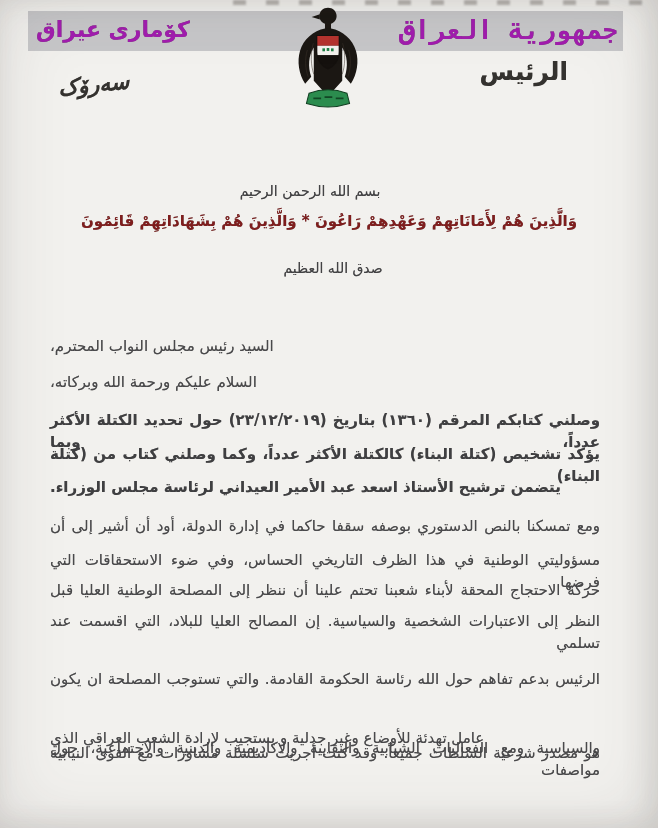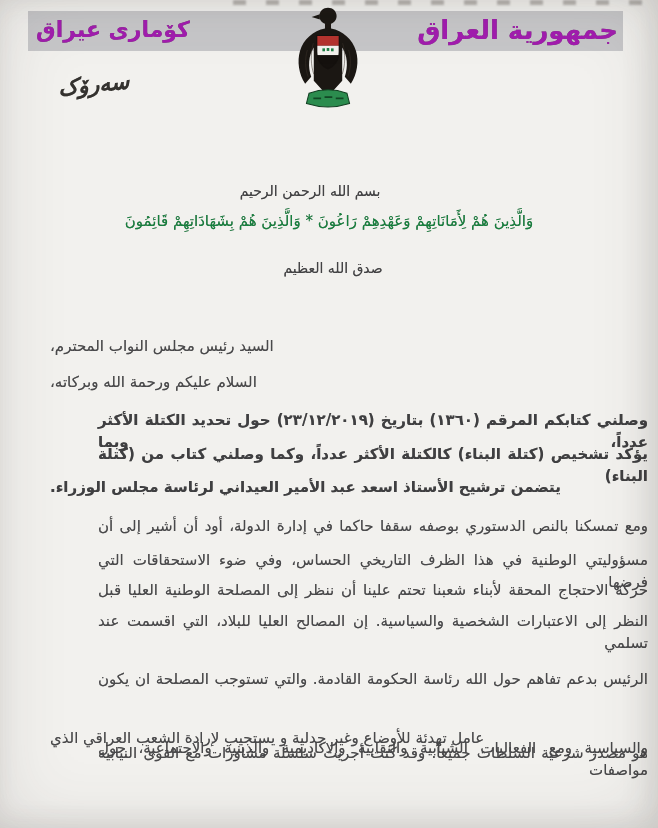--- a/index.html
+++ b/index.html
@@ -19,51 +19,52 @@
   .artifact{
     position:absolute;top:0;left:233px;width:424px;height:5px;
     background:repeating-linear-gradient(90deg, rgba(90,85,80,.38) 0 13px, transparent 13px 33px);
     filter:blur(1px);
   }
   .band{
     position:absolute;left:28px;top:11px;width:595px;height:40px;
     background:#c7c7c9;
   }
   .hdr{position:absolute;color:#a21caf;white-space:nowrap;text-shadow:0 0 .5px rgba(40,35,30,.6);}
-  .hdr-ar-title{top:15px;right:40px;font-size:26px;font-weight:bold;}
+  .hdr-ar-title{top:15px;right:40px;font-size:26px;font-weight:bold;font-family:Liberation Mono, monospace;}
   .hdr-ar-sub{top:57px;right:90px;font-size:25px;font-weight:bold;color:#34322f;}
   .hdr-ku-title{top:17px;left:36px;font-size:22px;font-weight:bold;}
   .hdr-ku-sub{top:72px;left:58px;font-size:22px;font-weight:bold;font-style:italic;color:#34322f;transform:rotate(-6deg);}
   .emblem{position:absolute;left:284px;top:7px;width:88px;height:112px;}
   .center-line{
     position:absolute;left:0;width:100%;text-align:center;
     color:#424244;white-space:nowrap;text-shadow:0 0 .4px rgba(50,48,46,.55);
   }
   .basmala{top:183px;font-size:14px;transform:translateX(-19px);}
-  .verse{top:212px;font-size:15px;font-weight:normal;color:#15803d;}
+  .verse{top:212px;font-size:15px;font-weight:bold;color:#7f1d1d;}
   .sadaqa{top:260px;font-size:14px;transform:translateX(4px);}
   .line{
     position:absolute;left:50px;width:550px;
     font-size:15px;color:#49494b;line-height:1.45;
     text-shadow:0 0 .4px rgba(55,53,51,.5);
   }
-  .just{text-align:justify;text-align-last:justify;margin-left:48px;}
+  .just{text-align:justify;text-align-last:justify;}
   .end{text-align:left;}
   .b{font-weight:bold;color:#3f3f41;}
 </style>
 </head>
 <body>
 
 <div class="page">
 
   <div class="artifact"></div>
 
   <div class="band"></div>
 
   <div class="hdr hdr-ar-title">جمهورية العراق</div>
+  <div class="hdr hdr-ar-sub">الرئيس</div>
   <div class="hdr hdr-ku-title">كۆماری عیراق</div>
   <div class="hdr hdr-ku-sub">سەرۆک</div>
 
   <svg class="emblem" viewBox="0 0 100 130" aria-hidden="true">
 
     <path d="M40.5 8.5 L31 11.5 L40.5 14.5 Z" fill="#1b1713"></path>
 
     <path d="M50 1 C44.5 1 40 5 40 10.5 C40 14.5 42.5 18 46.5 19.5 L46.5 26 L53.5 26 L53.5 19.5 C57.5 18 60 14.5 60 10.5 C60 5 55.5 1 50 1 Z" fill="#1b1713"></path>
 
     <path d="M46.5 25 C33 27.5 21.5 37.5 17.5 51 C14 63 16 77.5 23.5 89 L30.5 81 C26.5 69.5 27.5 56 33.5 47 L33.5 85.5 L43.5 96.5 L43.5 99 L56.5 99 L56.5 96.5 L66.5 85.5 L66.5 47 C72.5 56 73.5 69.5 69.5 81 L76.5 89 C84 77.5 86 63 82.5 51 C78.5 37.5 67 27.5 53.5 25 Z" fill="#1b1713"></path>

